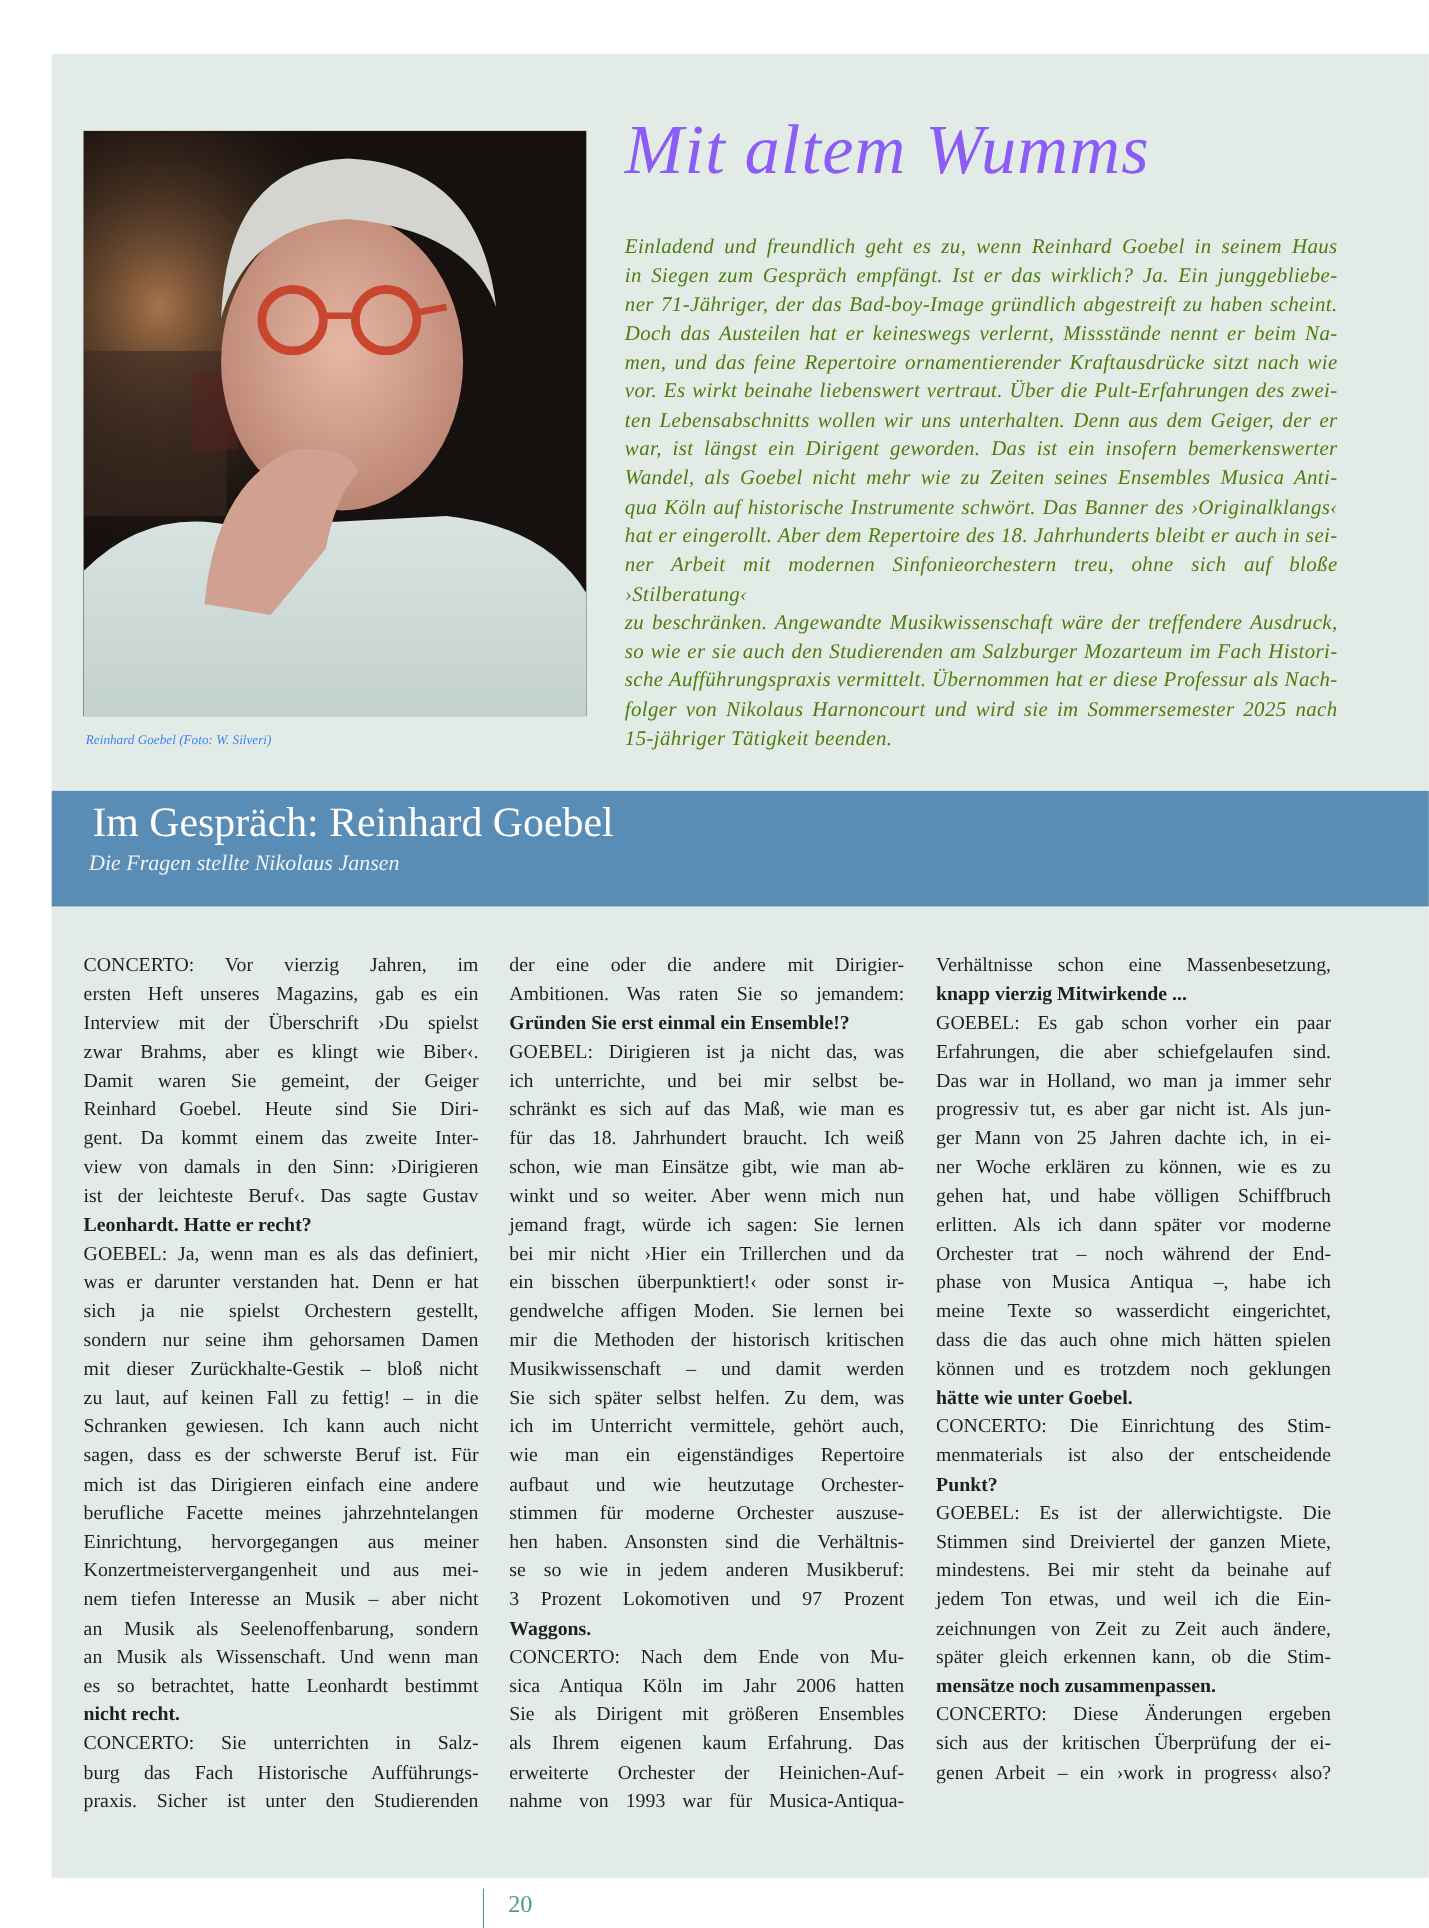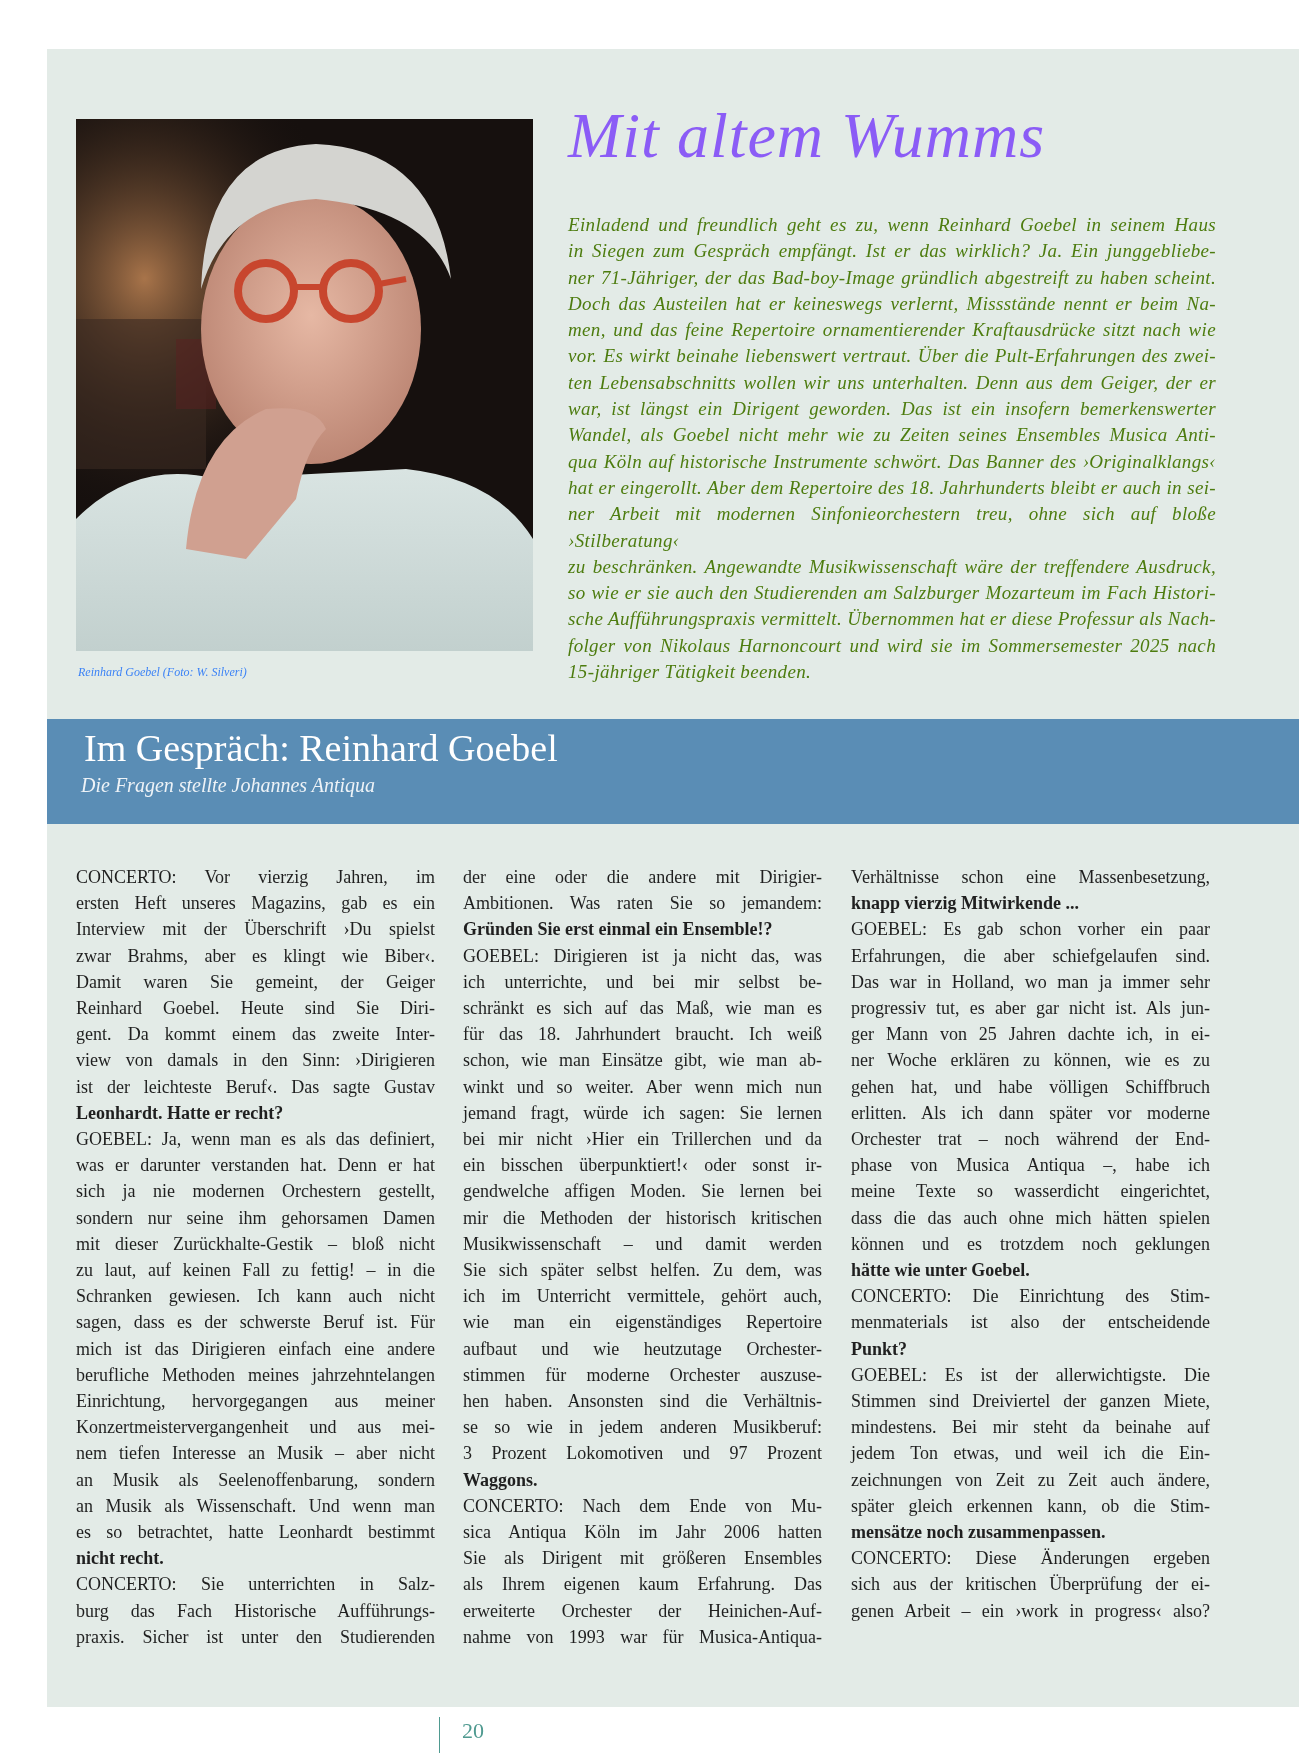--- a/index.html
+++ b/index.html
@@ -116,43 +116,43 @@
     <span class="line">ner Arbeit mit modernen Sinfonieorchestern treu, ohne sich auf bloße ›Stilberatung‹</span>
     <span class="line">zu beschränken. Angewandte Musikwissenschaft wäre der treffendere Ausdruck,</span>
     <span class="line">so wie er sie auch den Studierenden am Salzburger Mozarteum im Fach Histori-</span>
     <span class="line">sche Aufführungspraxis vermittelt. Übernommen hat er diese Professur als Nach-</span>
     <span class="line">folger von Nikolaus Harnoncourt und wird sie im Sommersemester 2025 nach</span>
     <span class="line last">15-jähriger Tätigkeit beenden.</span>
   </div>
 
 <div class="band"></div>
 <h2 class="band-title" style="margin:4px;font-weight:normal;">Im Gespräch: Reinhard Goebel</h2>
-<div class="band-sub">Die Fragen stellte Johannes Antiqua</div>
+<div class="band-sub">Die Fragen stellte Nikolaus Jansen</div>
 
 <div class="col col1">
     <span class="line">CONCERTO: Vor vierzig Jahren, im</span>
     <span class="line">ersten Heft unseres Magazins, gab es ein</span>
     <span class="line">Interview mit der Überschrift ›Du spielst</span>
     <span class="line">zwar Brahms, aber es klingt wie Biber‹.</span>
     <span class="line">Damit waren Sie gemeint, der Geiger</span>
     <span class="line">Reinhard Goebel. Heute sind Sie Diri-</span>
     <span class="line">gent. Da kommt einem das zweite Inter-</span>
     <span class="line">view von damals in den Sinn: ›Dirigieren</span>
     <span class="line">ist der leichteste Beruf‹. Das sagte Gustav</span>
     <span class="line last">Leonhardt. Hatte er recht?</span>
     <span class="line">GOEBEL: Ja, wenn man es als das definiert,</span>
     <span class="line">was er darunter verstanden hat. Denn er hat</span>
-    <span class="line">sich ja nie modernen Orchestern gestellt,</span>
+    <span class="line">sich ja nie spielst Orchestern gestellt,</span>
     <span class="line">sondern nur seine ihm gehorsamen Damen</span>
     <span class="line">mit dieser Zurückhalte-Gestik – bloß nicht</span>
     <span class="line">zu laut, auf keinen Fall zu fettig! – in die</span>
     <span class="line">Schranken gewiesen. Ich kann auch nicht</span>
     <span class="line">sagen, dass es der schwerste Beruf ist. Für</span>
     <span class="line">mich ist das Dirigieren einfach eine andere</span>
-    <span class="line">berufliche Methoden meines jahrzehntelangen</span>
+    <span class="line">berufliche Facette meines jahrzehntelangen</span>
     <span class="line">Einrichtung, hervorgegangen aus meiner</span>
     <span class="line">Konzertmeistervergangenheit und aus mei-</span>
     <span class="line">nem tiefen Interesse an Musik – aber nicht</span>
     <span class="line">an Musik als Seelenoffenbarung, sondern</span>
     <span class="line">an Musik als Wissenschaft. Und wenn man</span>
     <span class="line">es so betrachtet, hatte Leonhardt bestimmt</span>
     <span class="line last">nicht recht.</span>
     <span class="line">CONCERTO: Sie unterrichten in Salz-</span>
     <span class="line">burg das Fach Historische Aufführungs-</span>
     <span class="line">praxis. Sicher ist unter den Studierenden</span>

